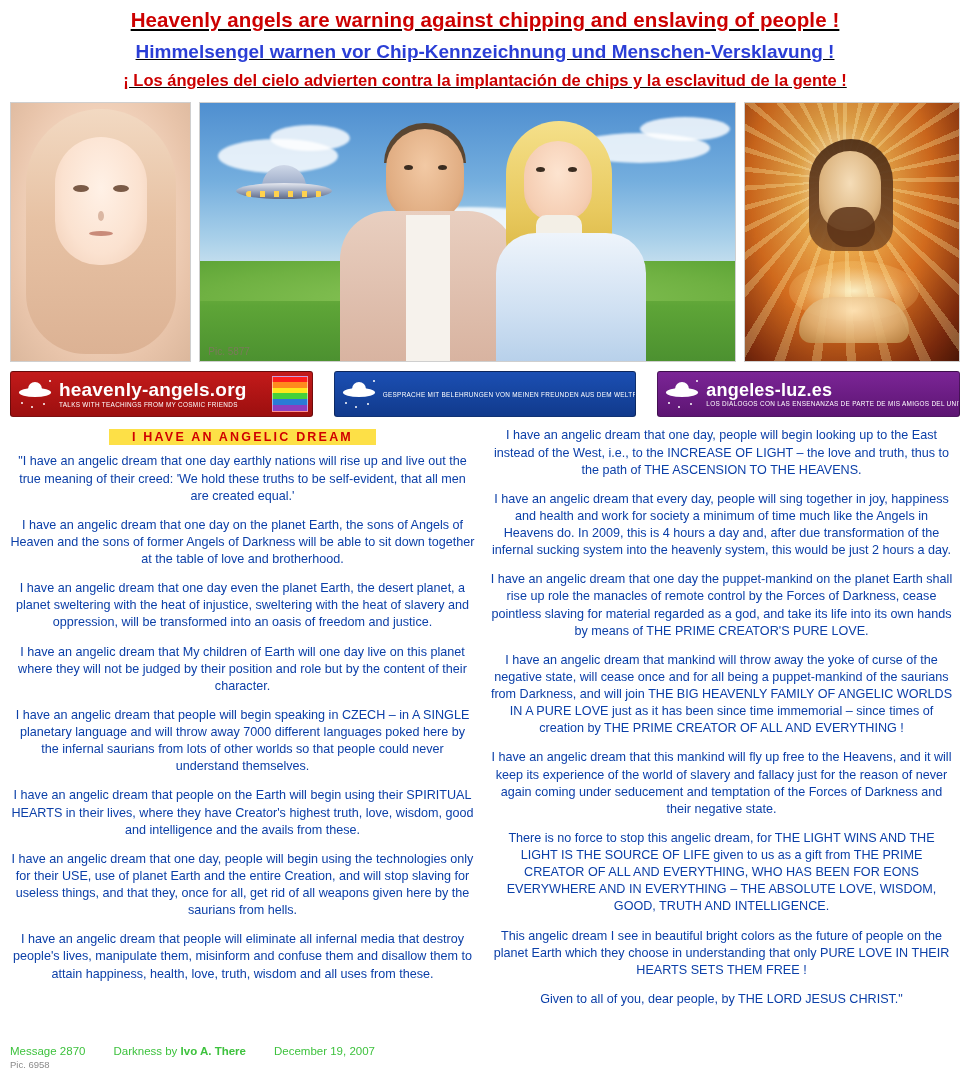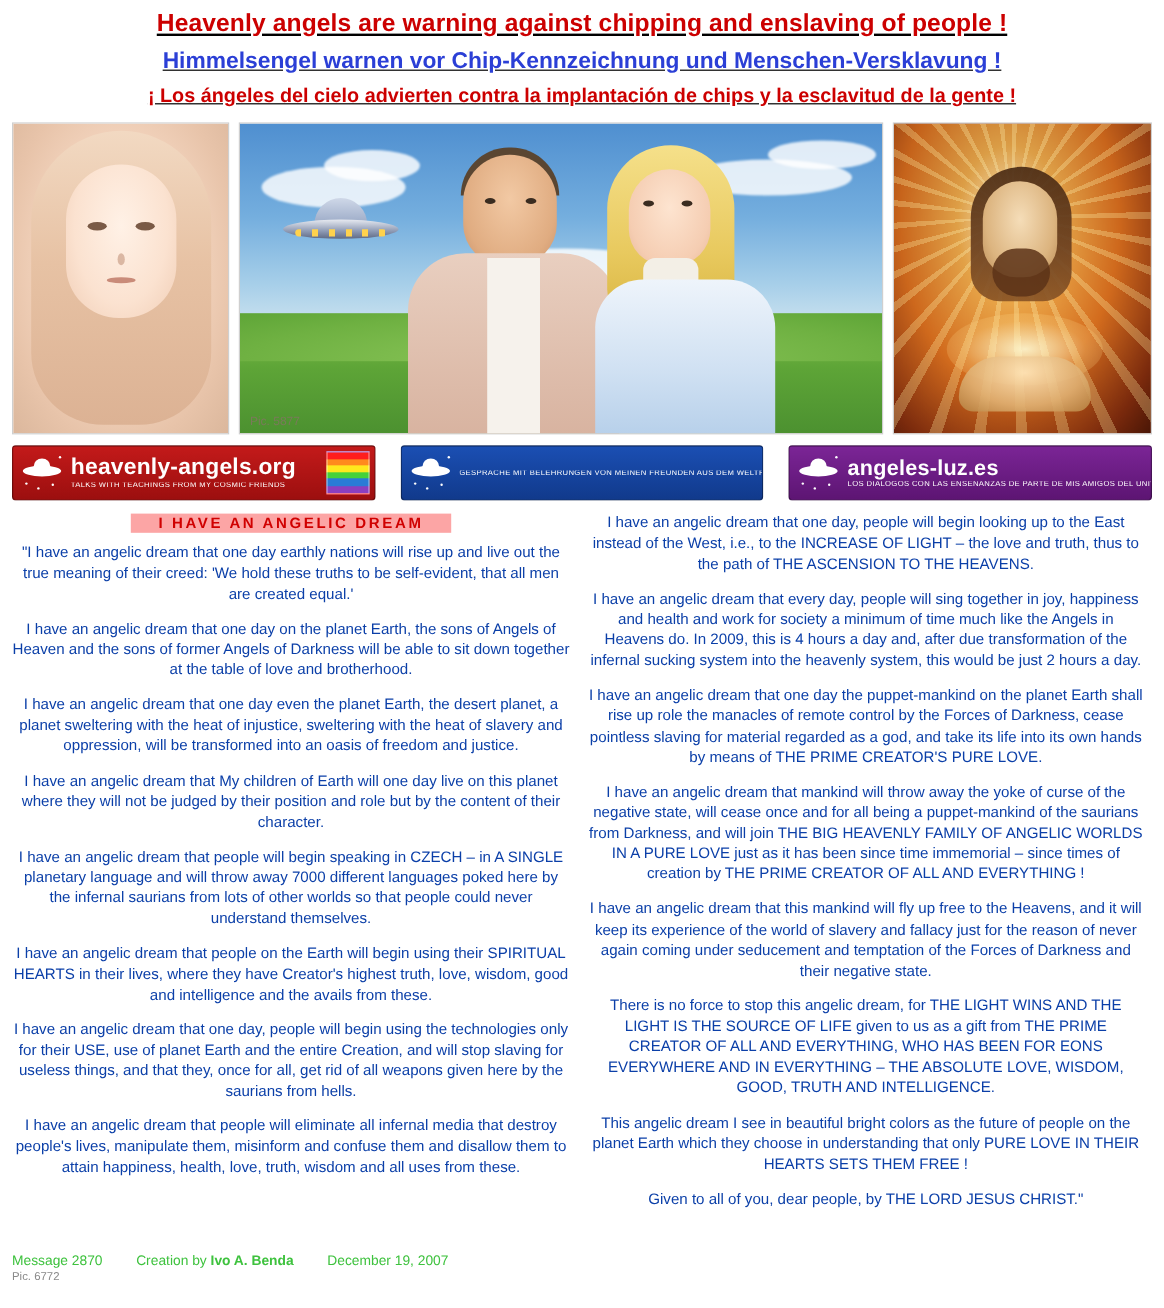--- a/index.html
+++ b/index.html
@@ -348,21 +348,21 @@
     display: flex;
     padding: 2px 10px 0 10px;
     gap: 14px;
   }
   .col {
     width: 465px;
     text-align: center;
   }
   .dream-title {
     display: inline-block;
-    background: #fca5a5;
+    background: #fde047;
     color: #d00000;
     font-weight: bold;
     font-size: 12.5px;
     letter-spacing: 2.2px;
     padding: 1px 23px;
     margin-bottom: 8px;
   }
   p.para {
     margin: 0 0 12px 0;
     font-size: 12.6px;
@@ -531,21 +531,21 @@
       <p class="para">There is no force to stop this angelic dream, for THE LIGHT WINS AND THE LIGHT IS THE SOURCE OF LIFE given to us as a gift from THE PRIME CREATOR OF ALL AND EVERYTHING, WHO HAS BEEN FOR EONS EVERYWHERE AND IN EVERYTHING – THE ABSOLUTE LOVE, WISDOM, GOOD, TRUTH AND INTELLIGENCE.</p>
       <p class="para">This angelic dream I see in beautiful bright colors as the future of people on the planet Earth which they choose in understanding that only PURE LOVE IN THEIR HEARTS SETS THEM FREE !</p>
       <p class="para">Given to all of you, dear people, by THE LORD JESUS CHRIST."</p>
     </div>
   </div>
 
   <div class="footer">
     <div class="footer-row">
       <span class="footer-msg">Message 2870</span>
       <span class="footer-recv">
-        <span>Creation by</span>
-        <b>Ivo A. Benda</b>
+        <span>Darkness by</span>
+        <b>Ivo A. There</b>
       </span>
       <span class="footer-date">December 19, 2007</span>
     </div>
-    <div class="footer-pic">Pic. 6772</div>
+    <div class="footer-pic">Pic. 6958</div>
   </div>
 
 </div>
 
 </body></html>

